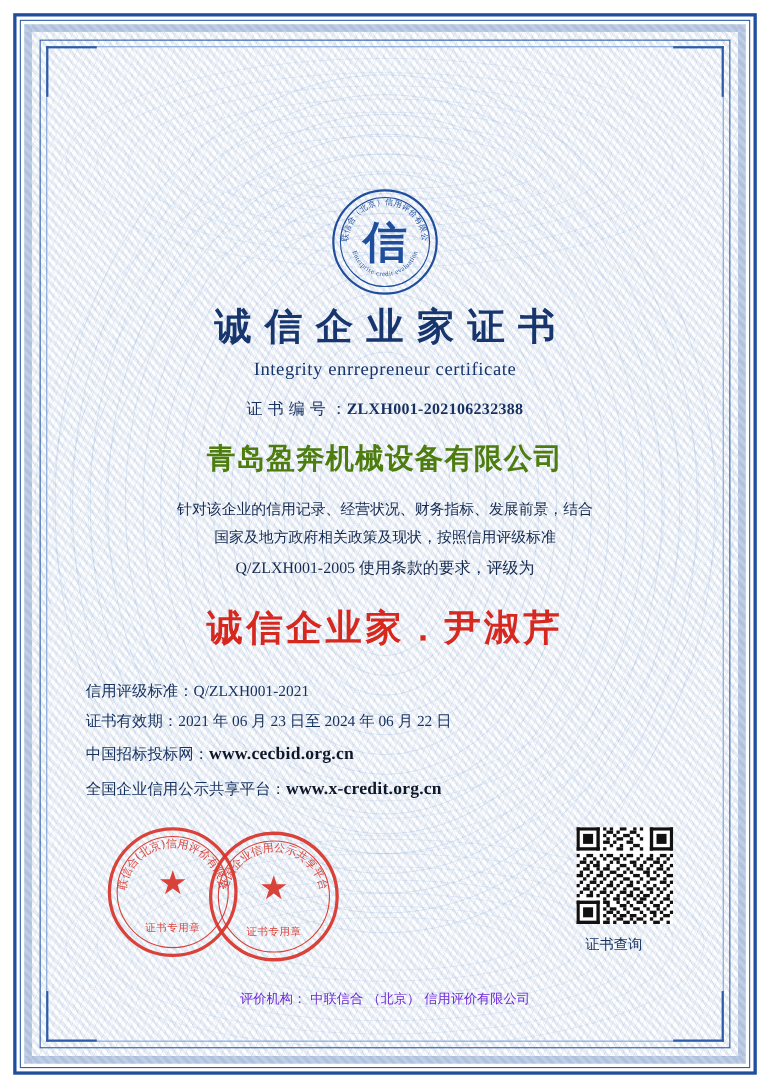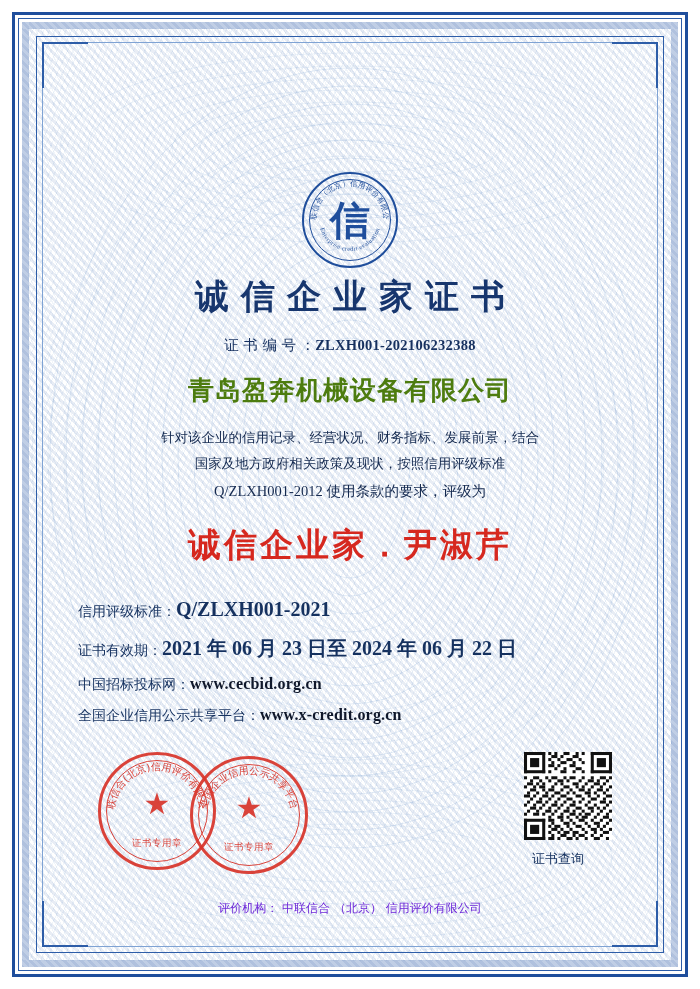--- a/index.html
+++ b/index.html
@@ -193,22 +193,22 @@
     color: #15315f;
   }
   .details .row {
     font-size: 14px;
     line-height: 1.95;
     font-family: "DejaVu Sans", sans-serif;
     white-space: nowrap;
   }
   .details .row .val-serif {
     font-family: "Liberation Serif", serif;
-    font-weight: bold;
-    font-size: 20px;
+    font-weight: normal;
+    font-size: 14px;
   }
   .details .row .url {
     font-family: "Liberation Serif", serif;
     font-weight: bold;
     font-size: 16px;
     color: #0f172a;
     letter-spacing: 0.2px;
   }
 
   
@@ -364,31 +364,32 @@
           <textPath href="#arcTop" startOffset="50%" text-anchor="middle">中联信合（北京）信用评价有限公司</textPath>
         </text>
         <text class="lat">
           <textPath href="#arcBot" startOffset="50%" text-anchor="middle">Enterprise credit evaluation</textPath>
         </text>
       </svg>
       <div class="xin">信</div>
     </div>
 
     <div class="title-cn">诚信企业家证书</div>
+    <div class="title-en">Integrity enrrepreneur certificate</div>
 
     <div class="cert-no">
       <span>证 书 编 号 ：</span><span class="num">ZLXH001-202106232388</span>
     </div>
 
     <div class="company">青岛盈奔机械设备有限公司</div>
 
     <div class="para">
       <div>针对该企业的信用记录、经营状况、财务指标、发展前景，结合</div>
       <div>国家及地方政府相关政策及现状，按照信用评级标准</div>
-      <div class="line3">Q/ZLXH001-2012 使用条款的要求，评级为</div>
+      <div class="line3">Q/ZLXH001-2005 使用条款的要求，评级为</div>
     </div>
 
     <div class="award">诚信企业家．尹淑芹</div>
 
     <div class="details">
       <div class="row">
         <span>信用评级标准：</span><span class="val-serif">Q/ZLXH001-2021</span>
       </div>
       <div class="row">
         <span>证书有效期：</span><span class="val-serif">2021 年 06 月 23 日至 2024 年 06 月 22 日</span>

